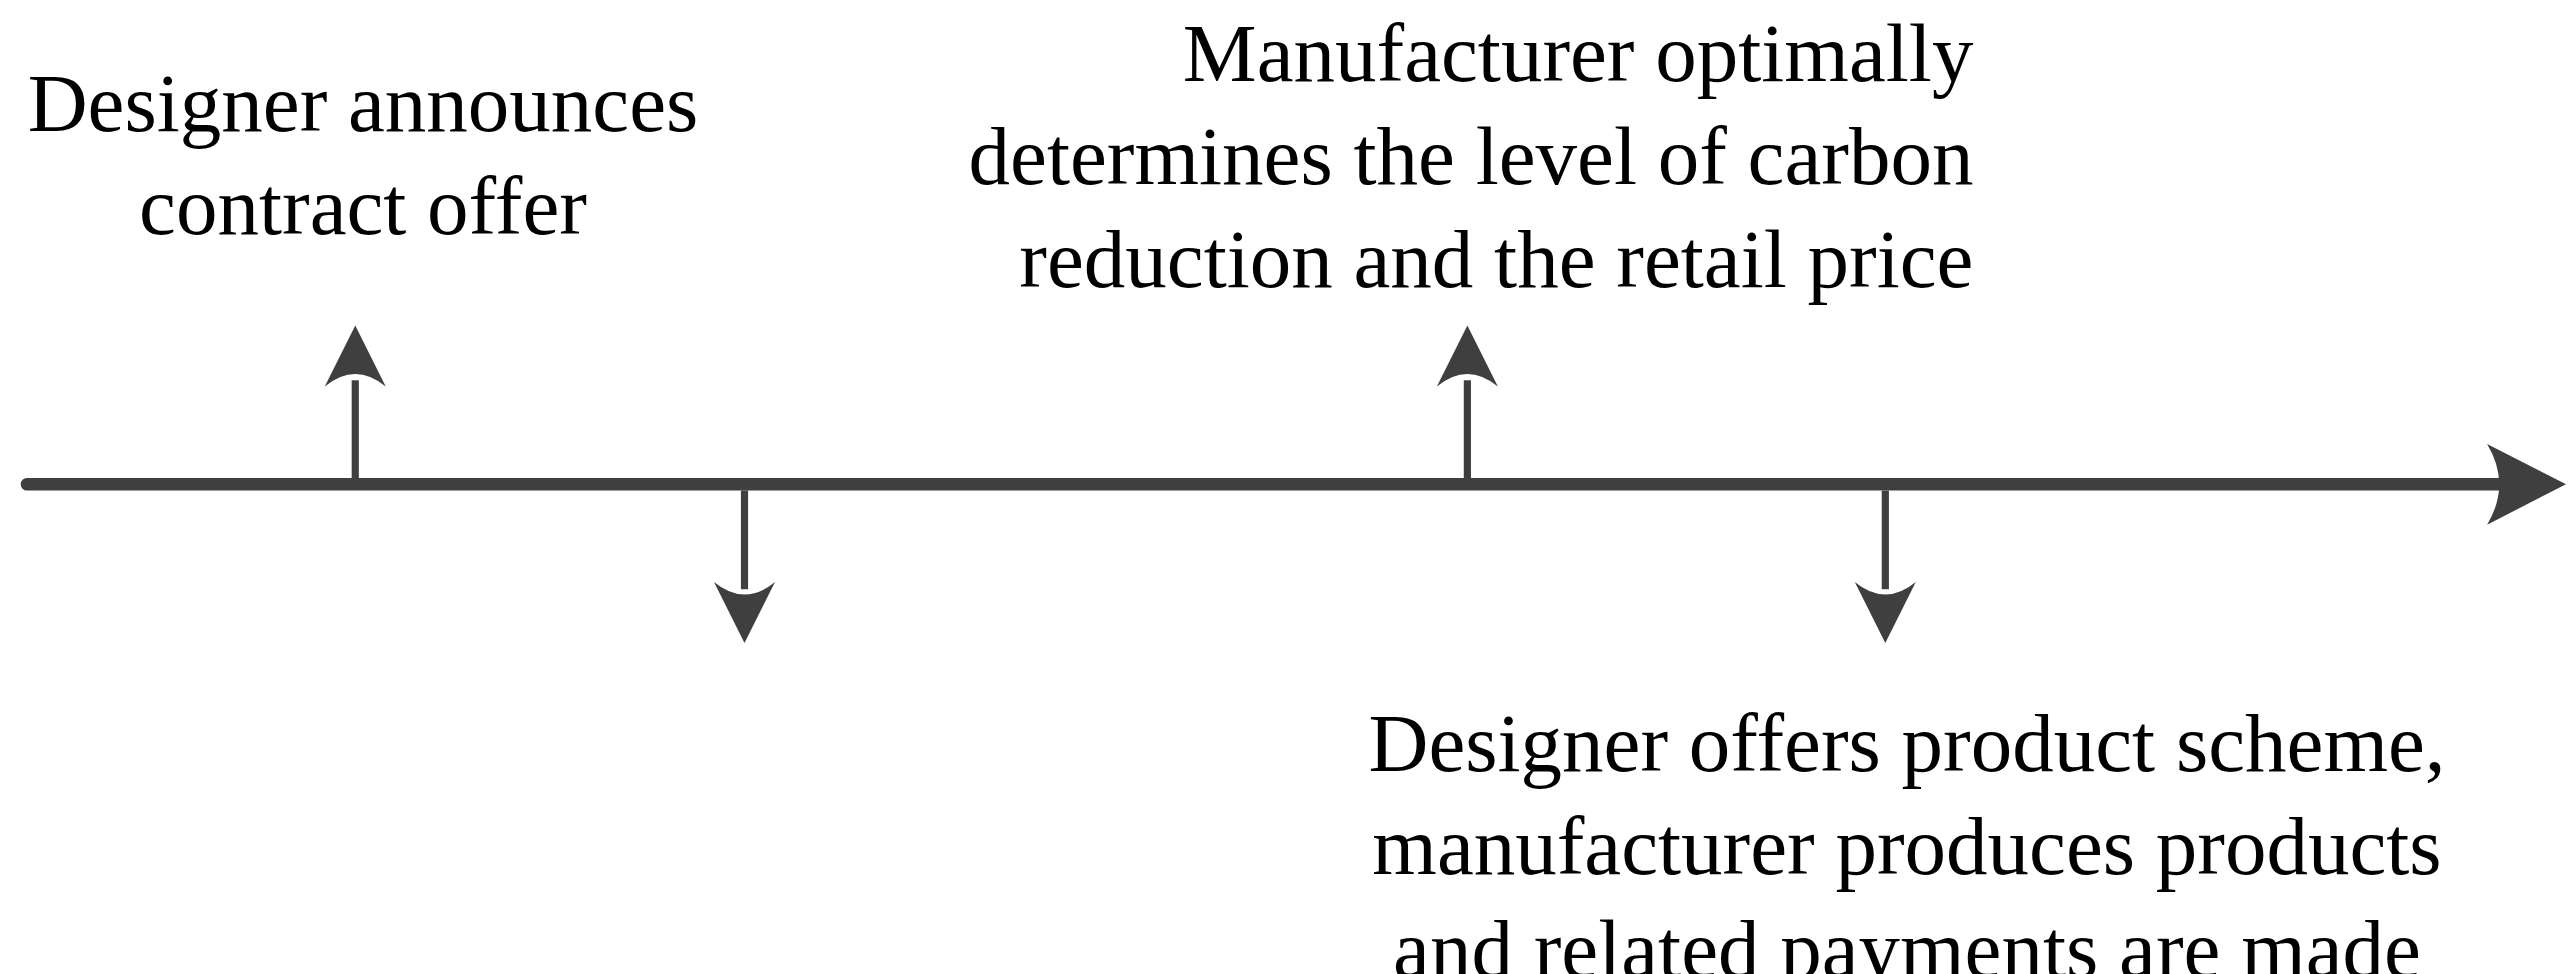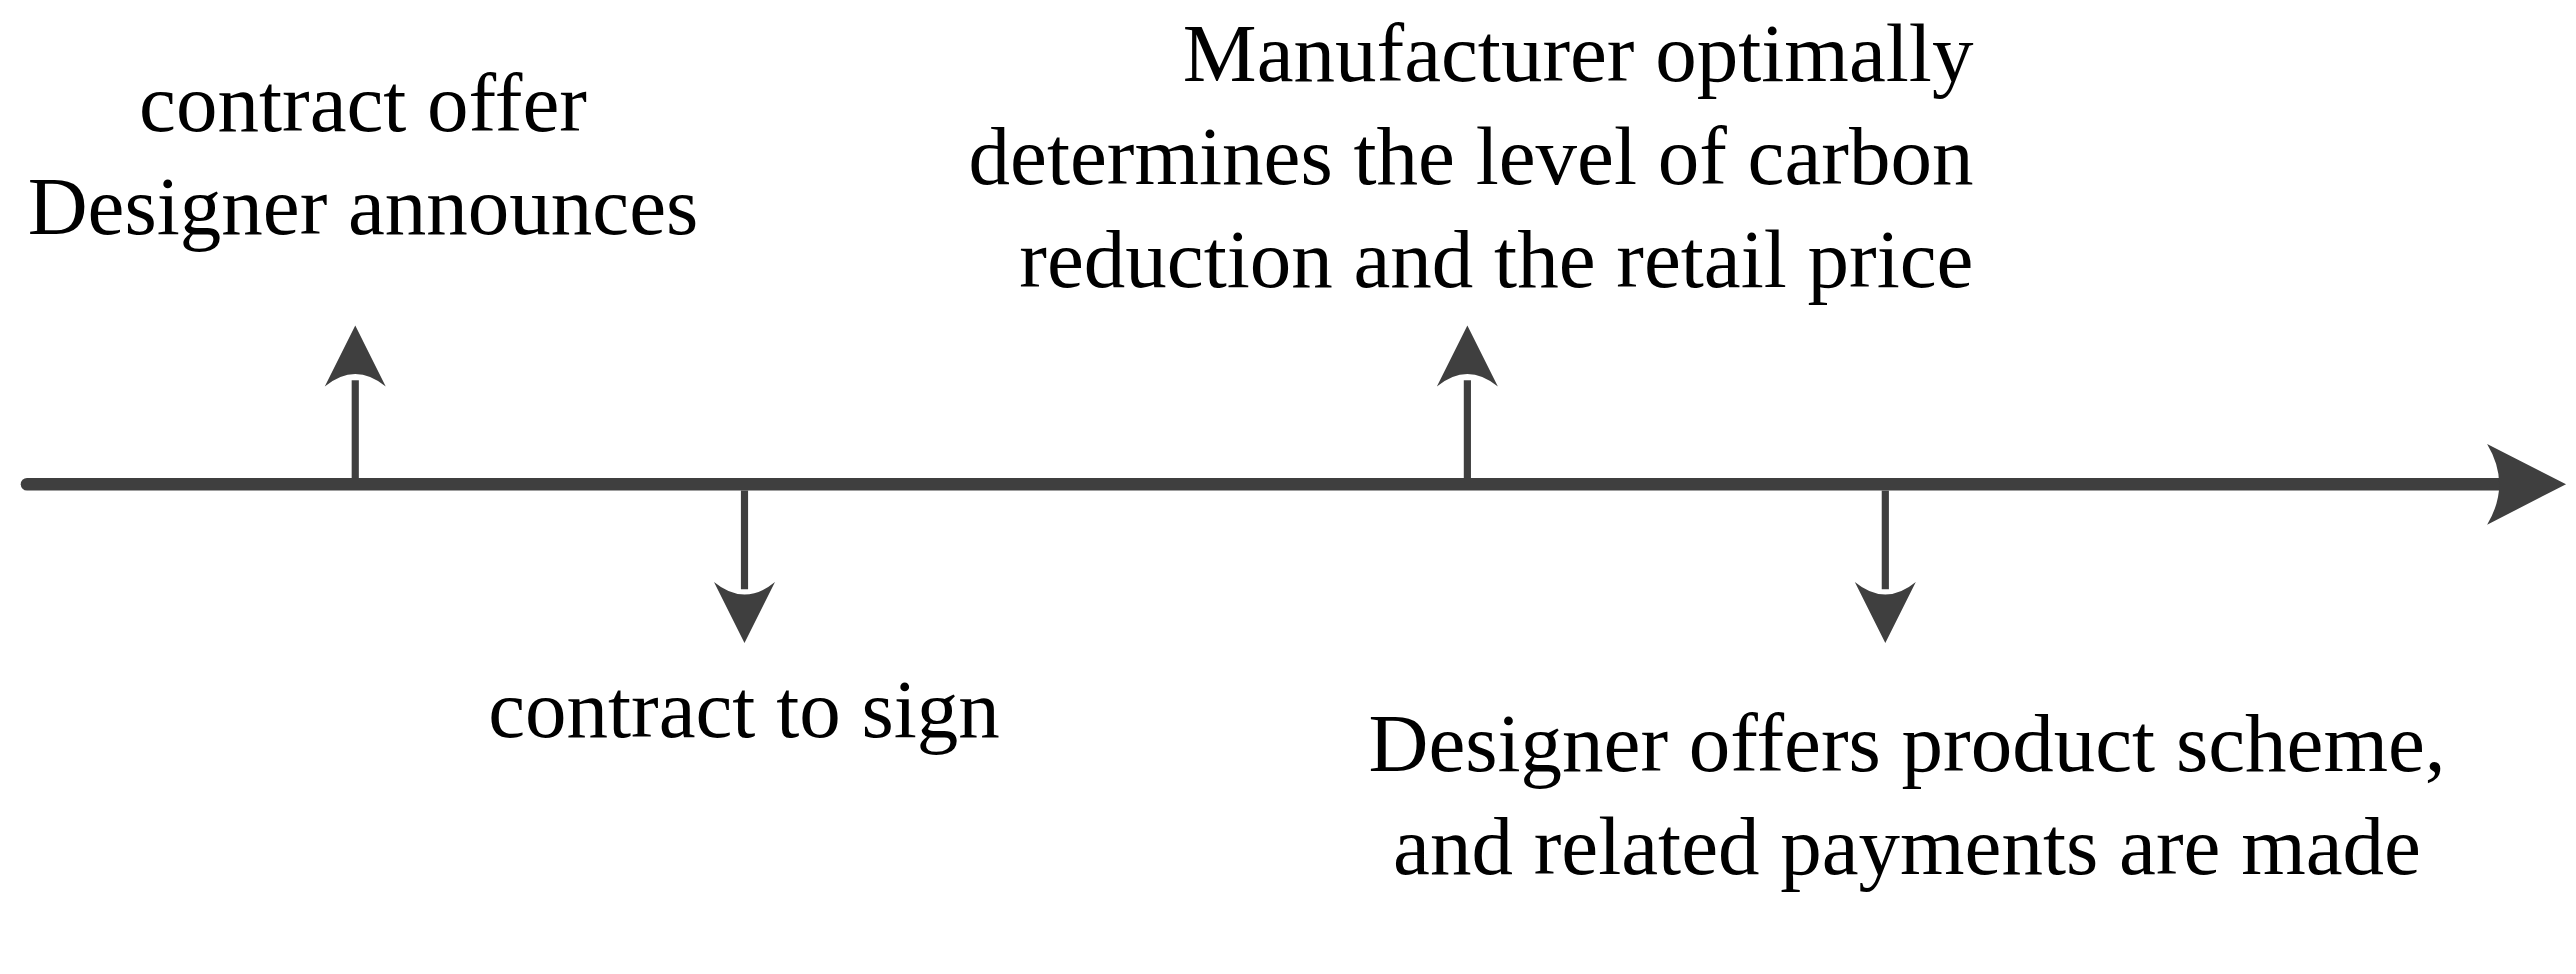--- a/index.html
+++ b/index.html
@@ -61,33 +61,33 @@
     <path d="M 830 717 L 864 649 Q 830 677 796 649 Z" fill="#3f3f3f" stroke="none"></path>
 
     <path d="M 1636 534 L 1636 424" fill="none" stroke="#3f3f3f" stroke-width="8"></path>
     <path d="M 1636 363 L 1670 431 Q 1636 403 1602 431 Z" fill="#3f3f3f" stroke="none"></path>
 
     <path d="M 2102 547 L 2102 657" fill="none" stroke="#3f3f3f" stroke-width="8"></path>
     <path d="M 2102 717 L 2136 649 Q 2102 677 2068 649 Z" fill="#3f3f3f" stroke="none"></path>
   </svg>
 
   <div id="event-1" class="event-label">
+    <span class="ln">Designer announces</span>
     <span class="ln">contract offer</span>
-    <span class="ln">Designer announces</span>
   </div>
 
   <div id="event-3" class="event-label">
     <span class="ln">Manufacturer optimally</span>
     <span class="ln">determines the level of carbon</span>
     <span class="ln">reduction and the retail price</span>
   </div>
 
   <div id="event-2" class="event-label">
-    <span class="ln">contract to sign</span>
   </div>
 
   <div id="event-4" class="event-label">
     <span class="ln">Designer offers product scheme,</span>
+    <span class="ln">manufacturer produces products</span>
     <span class="ln">and related payments are made</span>
   </div>
 
 </div>
 
 
 </body></html>

